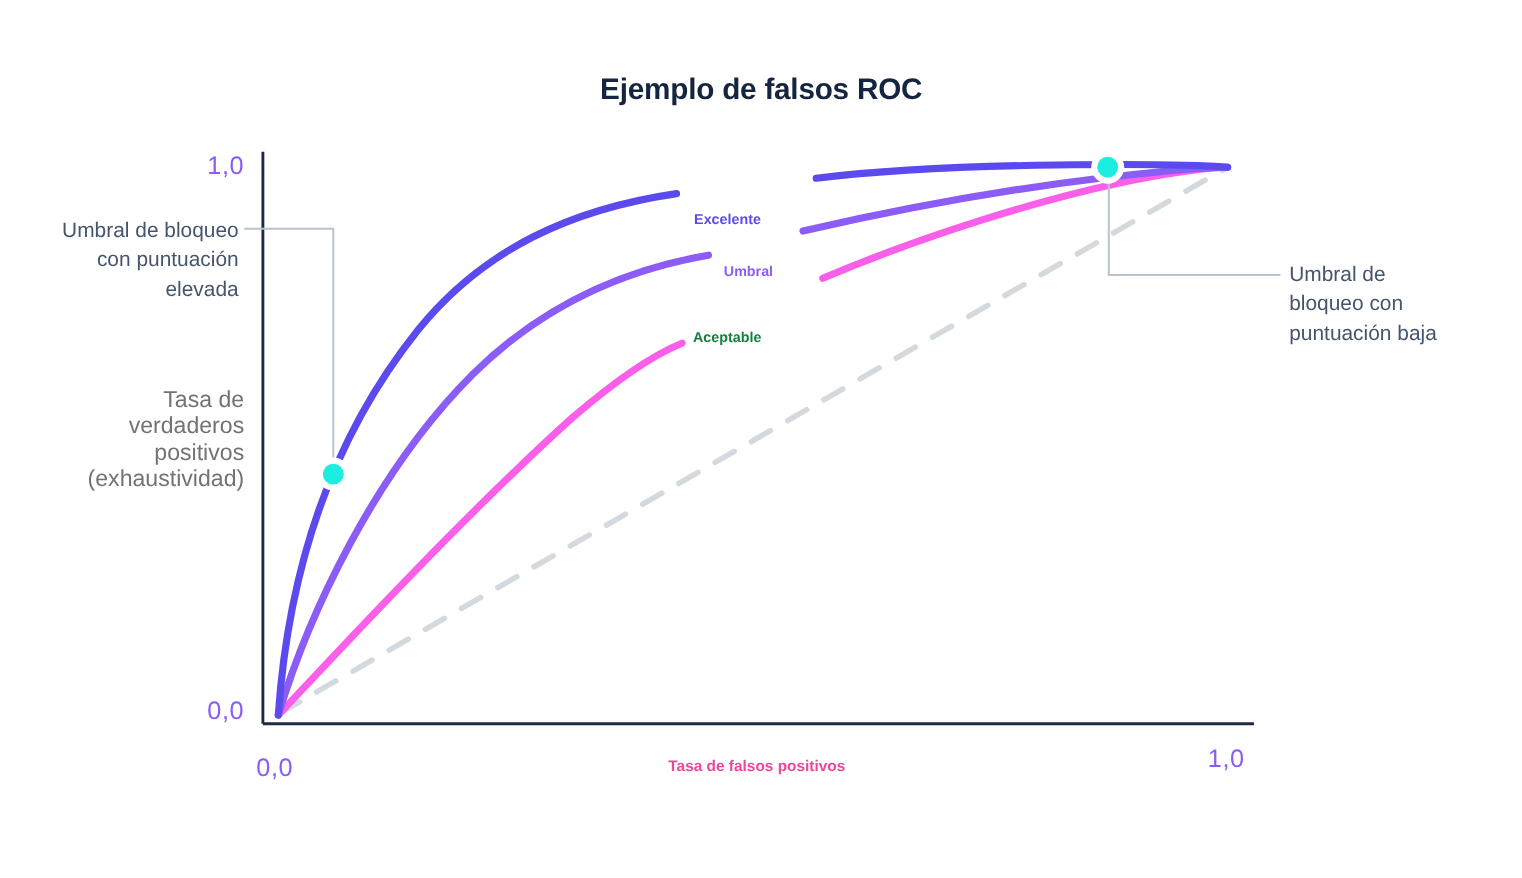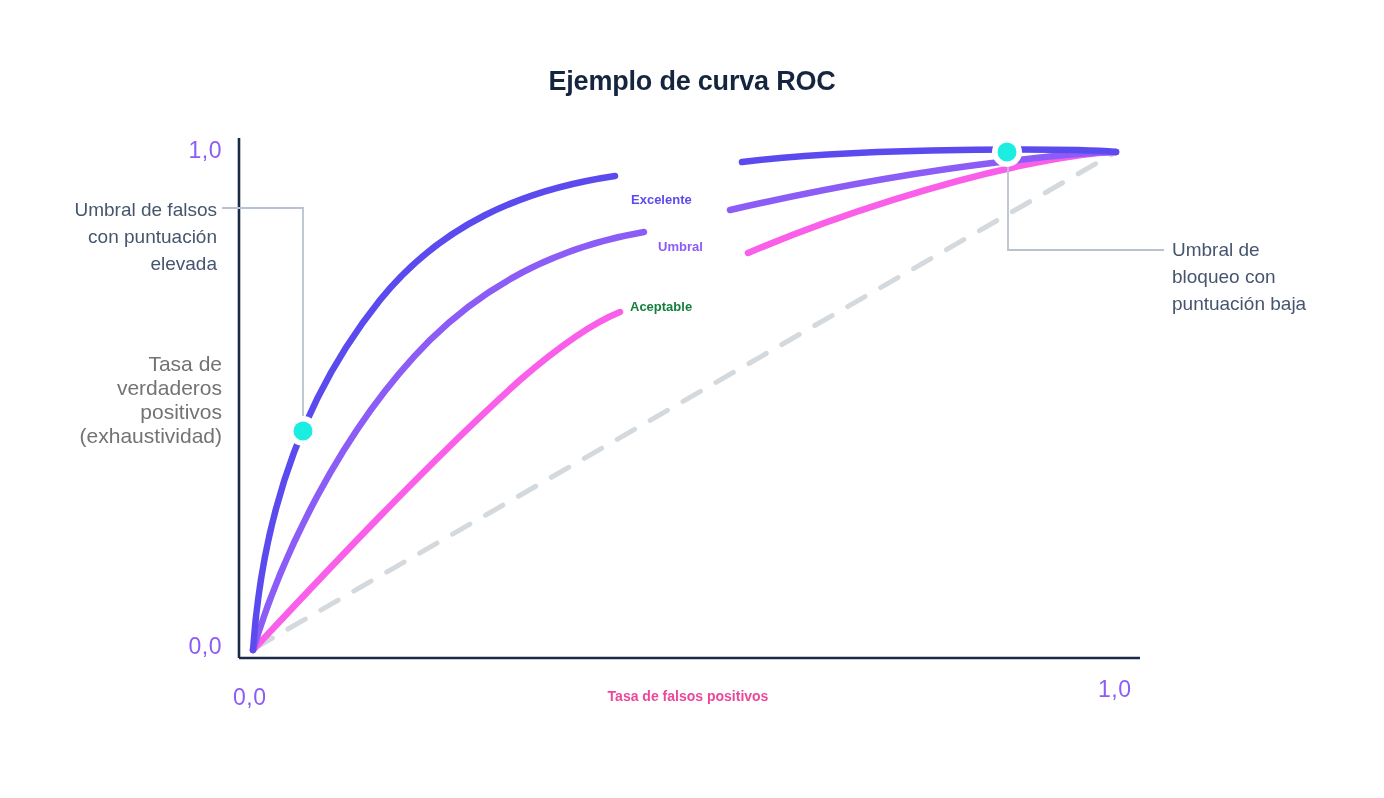--- a/index.html
+++ b/index.html
@@ -111,21 +111,21 @@
     top: 236px;
     width: 200px;
     text-align: left;
   }
 </style>
 </head>
 <body>
 
 <div id="chart-root">
 
-  <div class="chart-title">Ejemplo de curva ROC</div>
+  <div class="chart-title">Ejemplo de falsos ROC</div>
 
   <svg class="plot-svg" viewBox="0 0 1384 798">
 
     <line x1="239" y1="138" x2="239" y2="658" stroke="#1b2a47" stroke-width="2.6"></line>
     <line x1="239" y1="658" x2="1140" y2="658" stroke="#1b2a47" stroke-width="2.6"></line>
 
     <line x1="255" y1="648" x2="1116" y2="152" stroke="#d4d9de" stroke-width="5" stroke-linecap="round" stroke-dasharray="20 18"></line>
 
     <path d="M 253 650
              C 300 600, 420 470, 520 380
@@ -167,20 +167,20 @@
 
   <div class="tick tick-y-top">1,0</div>
   <div class="tick tick-y-bot">0,0</div>
   <div class="tick tick-x-left">0,0</div>
   <div class="tick tick-x-right">1,0</div>
 
   <div class="series-label excelente" style="color:#5b4bee">Excelente</div>
   <div class="series-label bueno" style="color:#8b5cf6">Umbral</div>
   <div class="series-label aceptable" style="color:#15803d">Aceptable</div>
 
-  <div class="annotation left">Umbral de falsos
+  <div class="annotation left">Umbral de bloqueo
 con puntuación
 elevada</div>
   <div class="annotation right">Umbral de
 bloqueo con
 puntuación baja</div>
 
 </div>
 
 </body></html>

